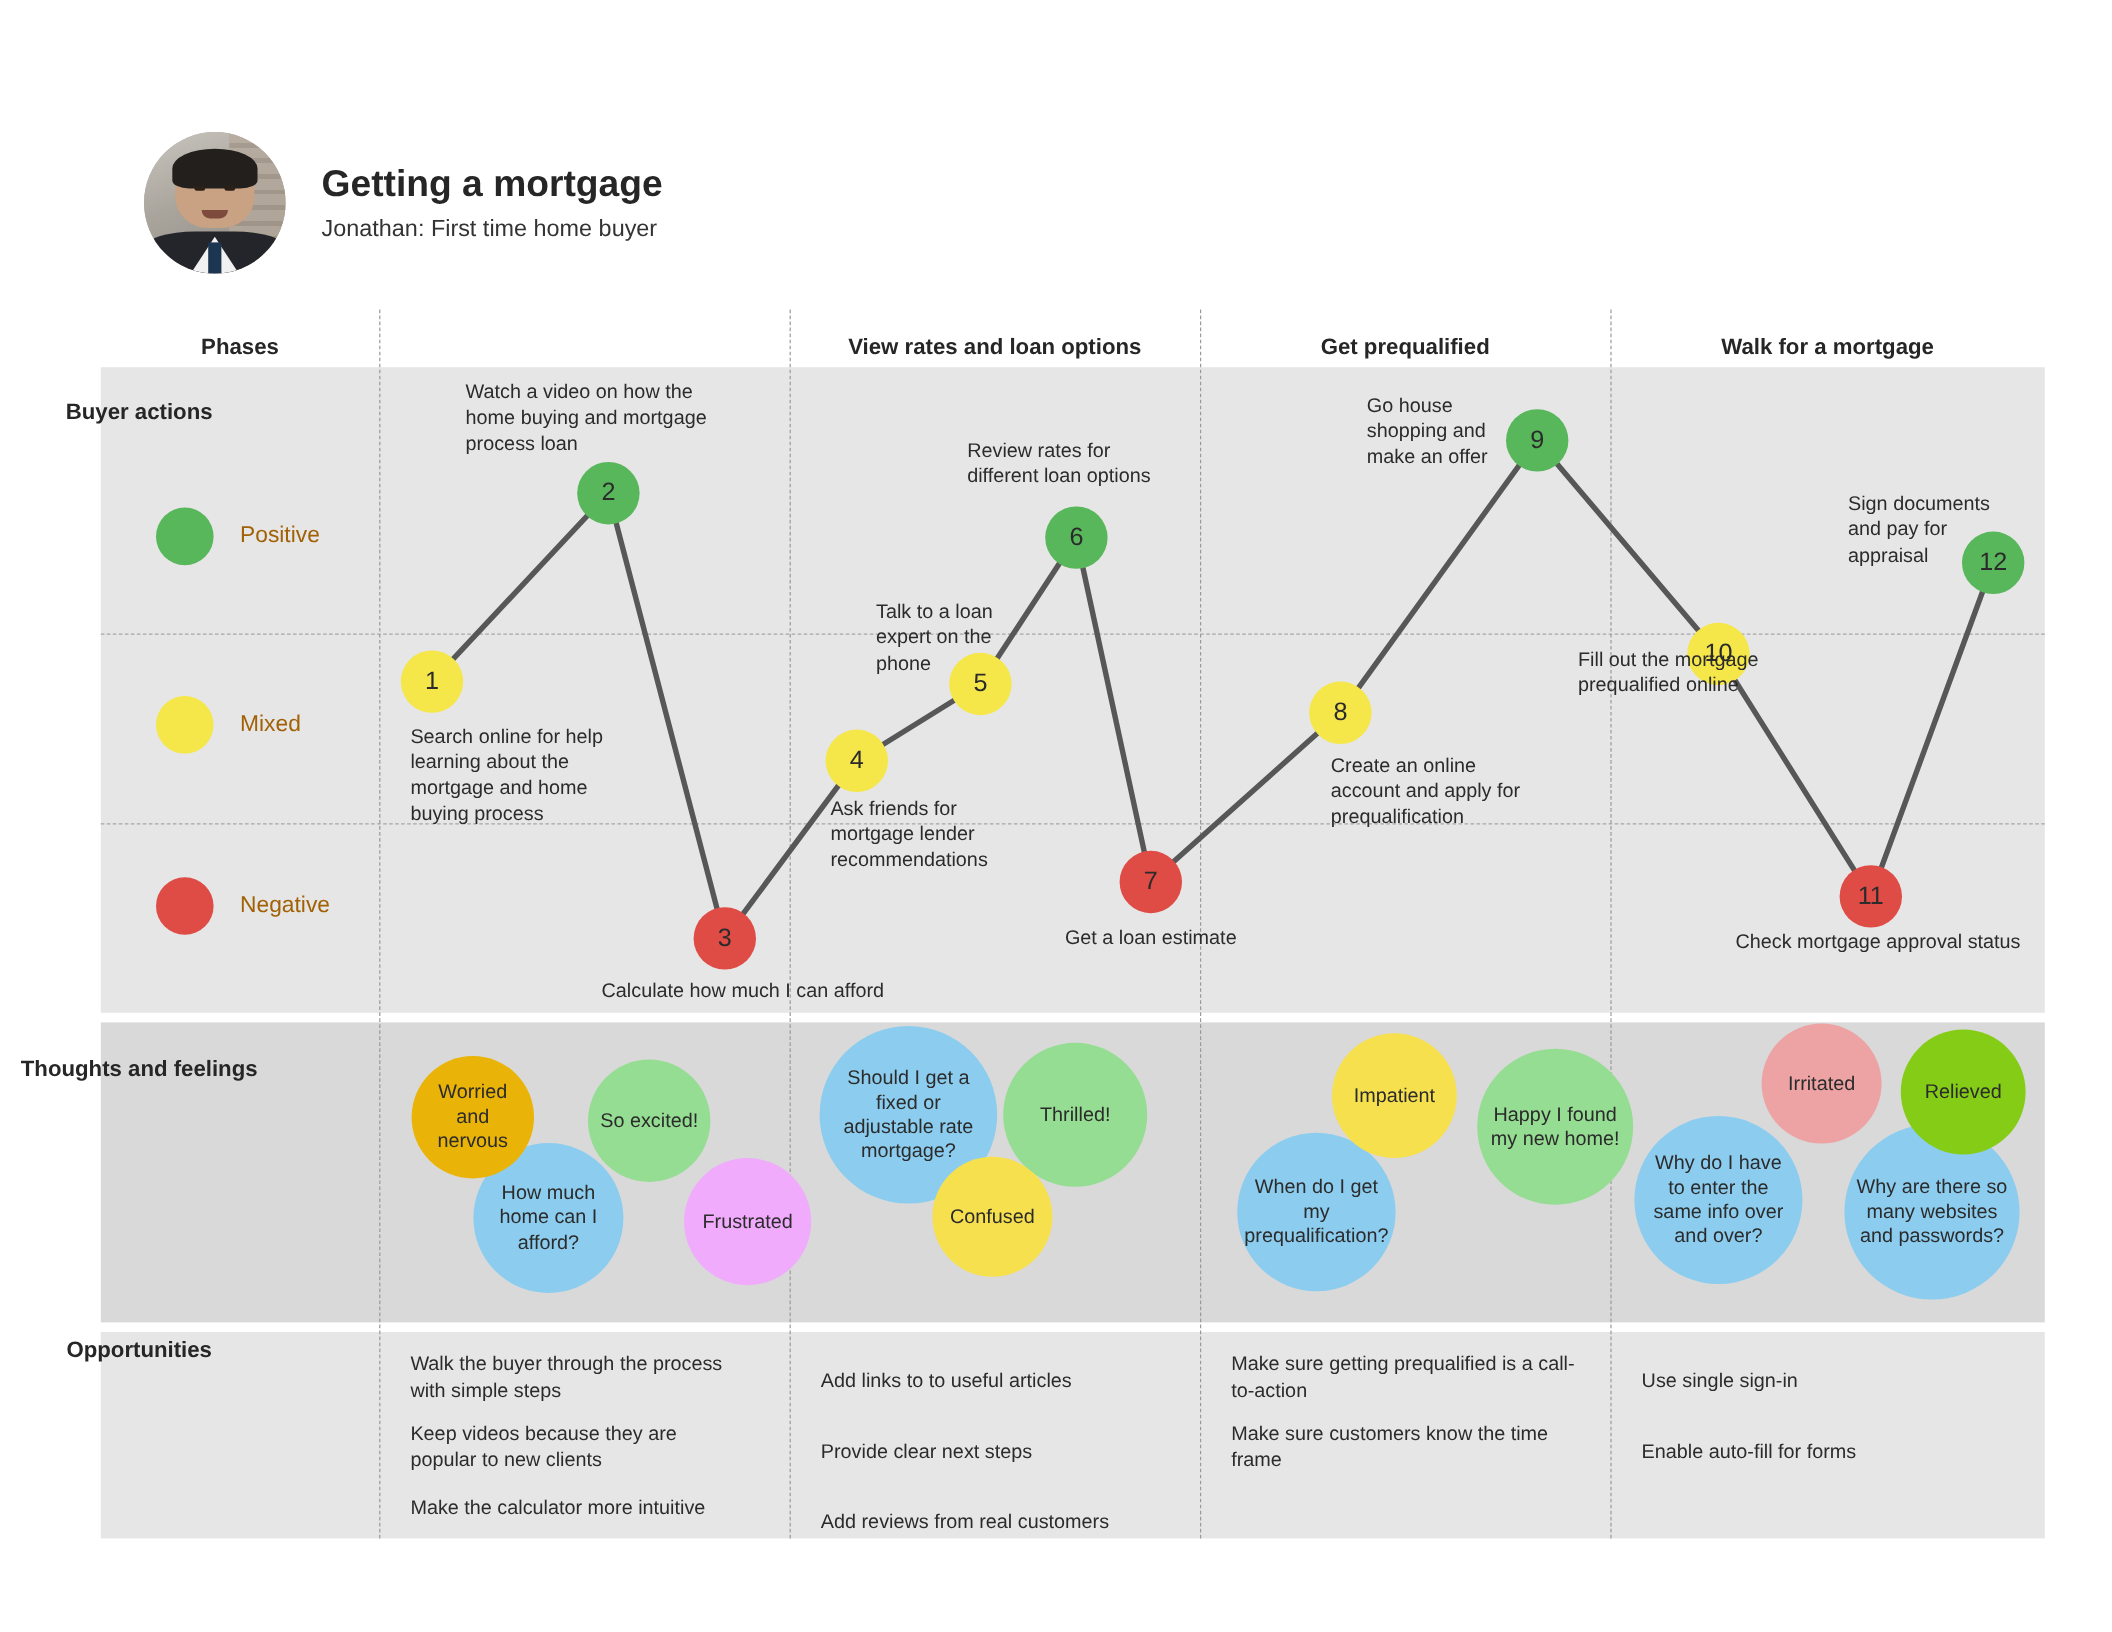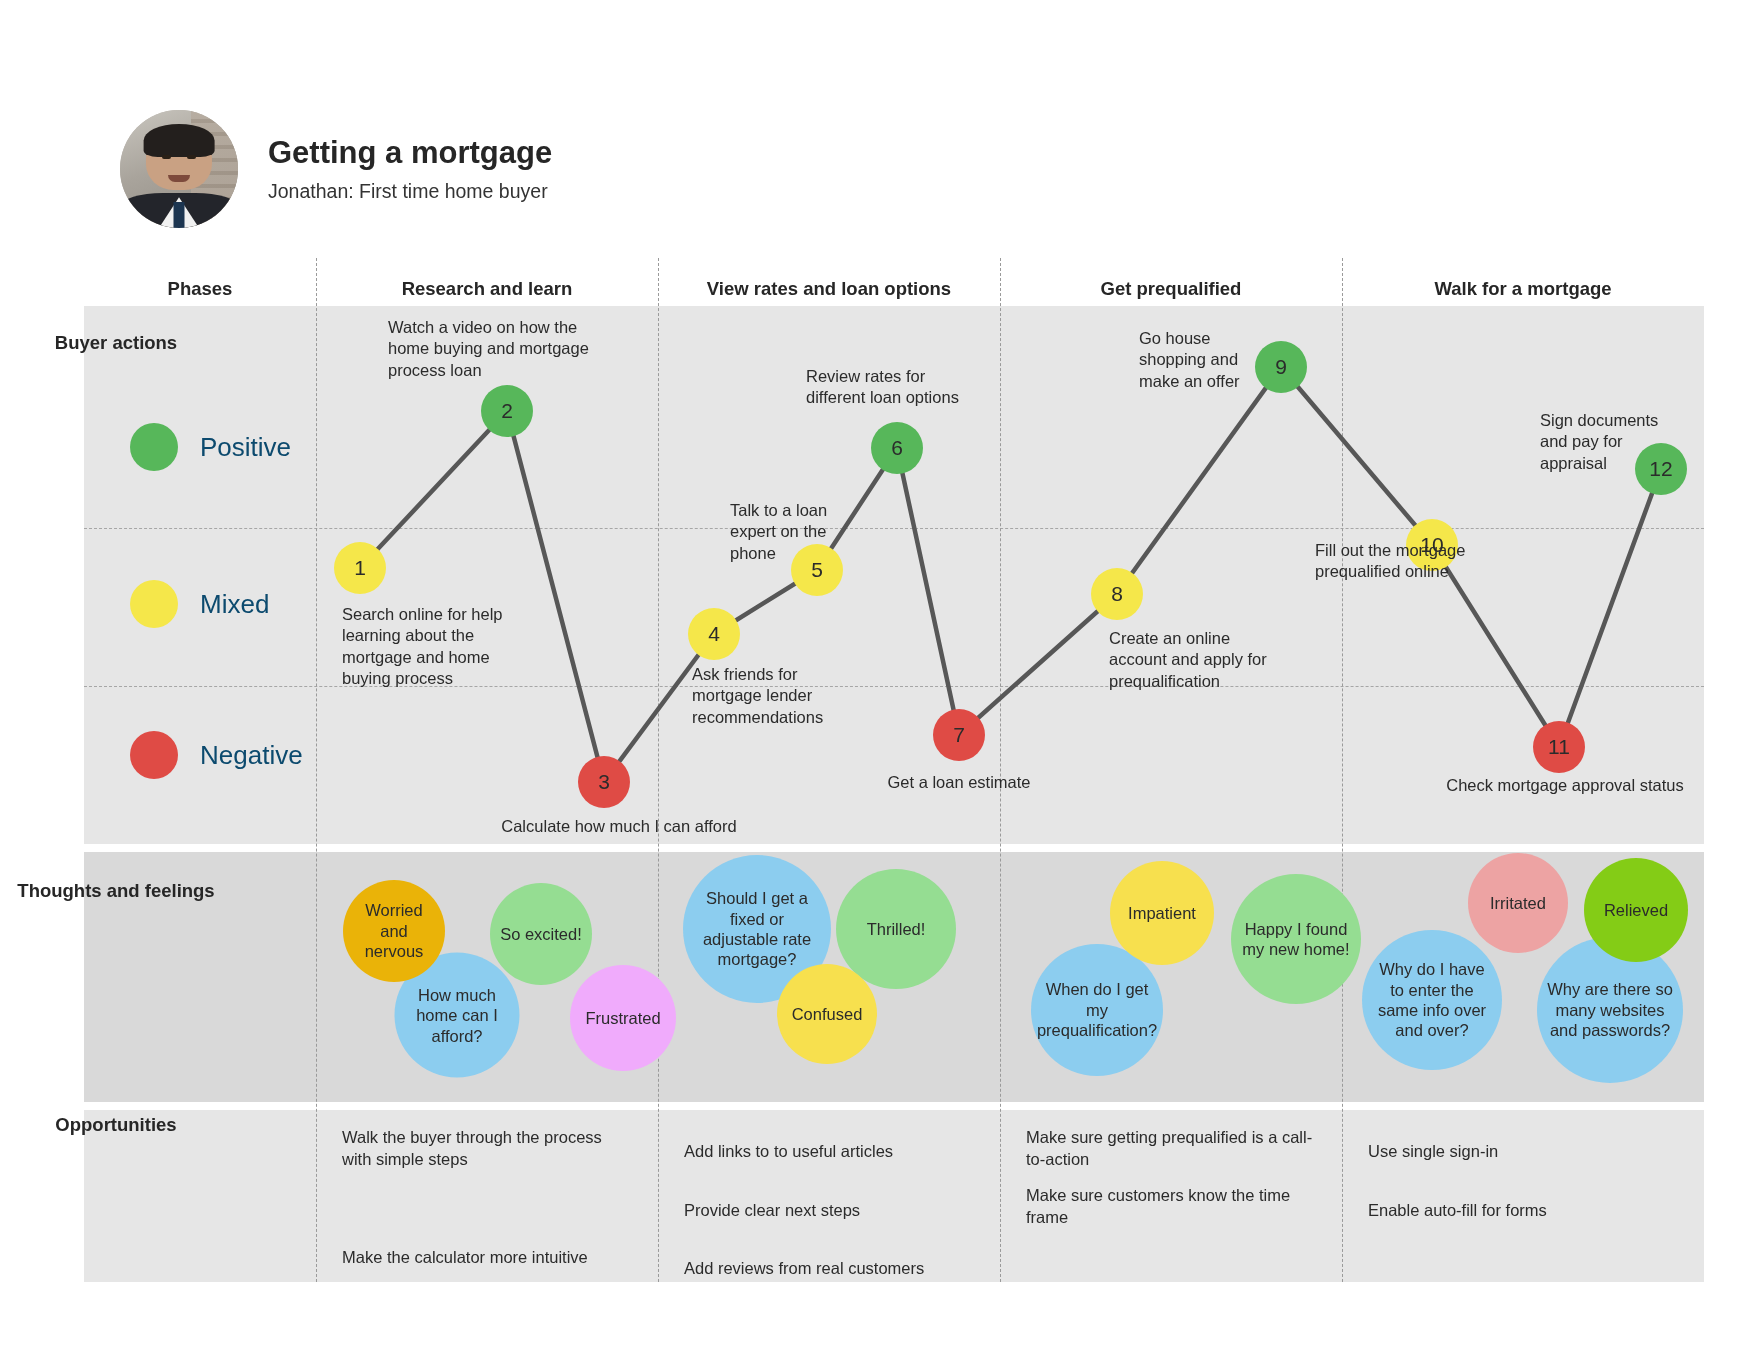--- a/index.html
+++ b/index.html
@@ -71,21 +71,21 @@
 
   
   .hsep {
     position: absolute; left: 84px; width: 1620px; height: 0;
     border-top: 1.6px dashed #a6a6a6;
   }
 
   
   .legend-item { position: absolute; left: 130px; display: flex; align-items: center; }
   .legend-dot { width: 48px; height: 48px; border-radius: 50%; flex: none; }
-  .legend-label { margin-left: 22px; font-size: 26px; color: #0c4a6e; }
+  .legend-label { margin-left: 22px; font-size: 19px; color: #a16207; }
 
   
   #journey { position: absolute; left: 0; top: 0; width: 1760px; height: 1360px; pointer-events: none; }
 
   
   .node {
     position: absolute; border-radius: 50%;
     display: flex; align-items: center; justify-content: center;
     font-size: 21px; color: #2b2b2b;
     transform: translate(-50%, -50%);
@@ -132,21 +132,20 @@
         <div class="mouth"></div>
     </div>
     <div class="header-text">
       <div class="title">Getting a mortgage</div>
       <div class="subtitle">Jonathan: First time home buyer</div>
     </div>
   </div>
 
   <div class="colheads">
     <div class="colhead" style="left:0px;width:232px;">Phases</div>
-    <div class="colhead" style="left:232px;width:342px;">Research and learn</div>
     <div class="colhead" style="left:574px;width:342px;">View rates and loan options</div>
     <div class="colhead" style="left:916px;width:342px;">Get prequalified</div>
     <div class="colhead" style="left:1258px;width:362px;">Walk for a mortgage</div>
   </div>
 
   <div class="band band-actions"></div>
   <div class="band band-thoughts"></div>
   <div class="band band-opps"></div>
 
   <div class="band-label" style="top:332px;">Buyer actions</div>
@@ -216,20 +215,21 @@
   <div class="bubble" style="left:1162px;top:913px;width:104px;height:104px;background:#f7e04e;z-index:3;">Impatient</div>
   <div class="bubble" style="left:1097px;top:1010px;width:132px;height:132px;background:#8ccdef;z-index:2;">When do I get my prequalification?</div>
   <div class="bubble" style="left:1296px;top:939px;width:130px;height:130px;background:#95dd92;z-index:2;">Happy I found my new home!</div>
 
   <div class="bubble" style="left:1518px;top:903px;width:100px;height:100px;background:#eda3a3;z-index:3;">Irritated</div>
   <div class="bubble" style="left:1432px;top:1000px;width:140px;height:140px;background:#8ccdef;z-index:2;">Why do I have to enter the same info over and over?</div>
   <div class="bubble" style="left:1636px;top:910px;width:104px;height:104px;background:#84cc16;z-index:3;">Relieved</div>
   <div class="bubble" style="left:1610px;top:1010px;width:146px;height:146px;background:#8ccdef;z-index:2;">Why are there so many websites and passwords?</div>
 
   <div class="opp" style="left:342px;top:1127px;width:290px;">Walk the buyer through the process with simple steps</div>
+  <div class="opp" style="left:342px;top:1185px;width:270px;">Keep videos because they are popular to new clients</div>
   <div class="opp" style="left:342px;top:1247px;width:300px;">Make the calculator more intuitive</div>
 
   <div class="opp" style="left:684px;top:1141px;width:290px;">Add links to to useful articles</div>
   <div class="opp" style="left:684px;top:1200px;width:290px;">Provide clear next steps</div>
   <div class="opp" style="left:684px;top:1258px;width:300px;">Add reviews from real customers</div>
 
   <div class="opp" style="left:1026px;top:1127px;width:300px;">Make sure getting prequalified is a call-to-action</div>
   <div class="opp" style="left:1026px;top:1185px;width:300px;">Make sure customers know the time frame</div>
 
   <div class="opp" style="left:1368px;top:1141px;width:280px;">Use single sign-in</div>

